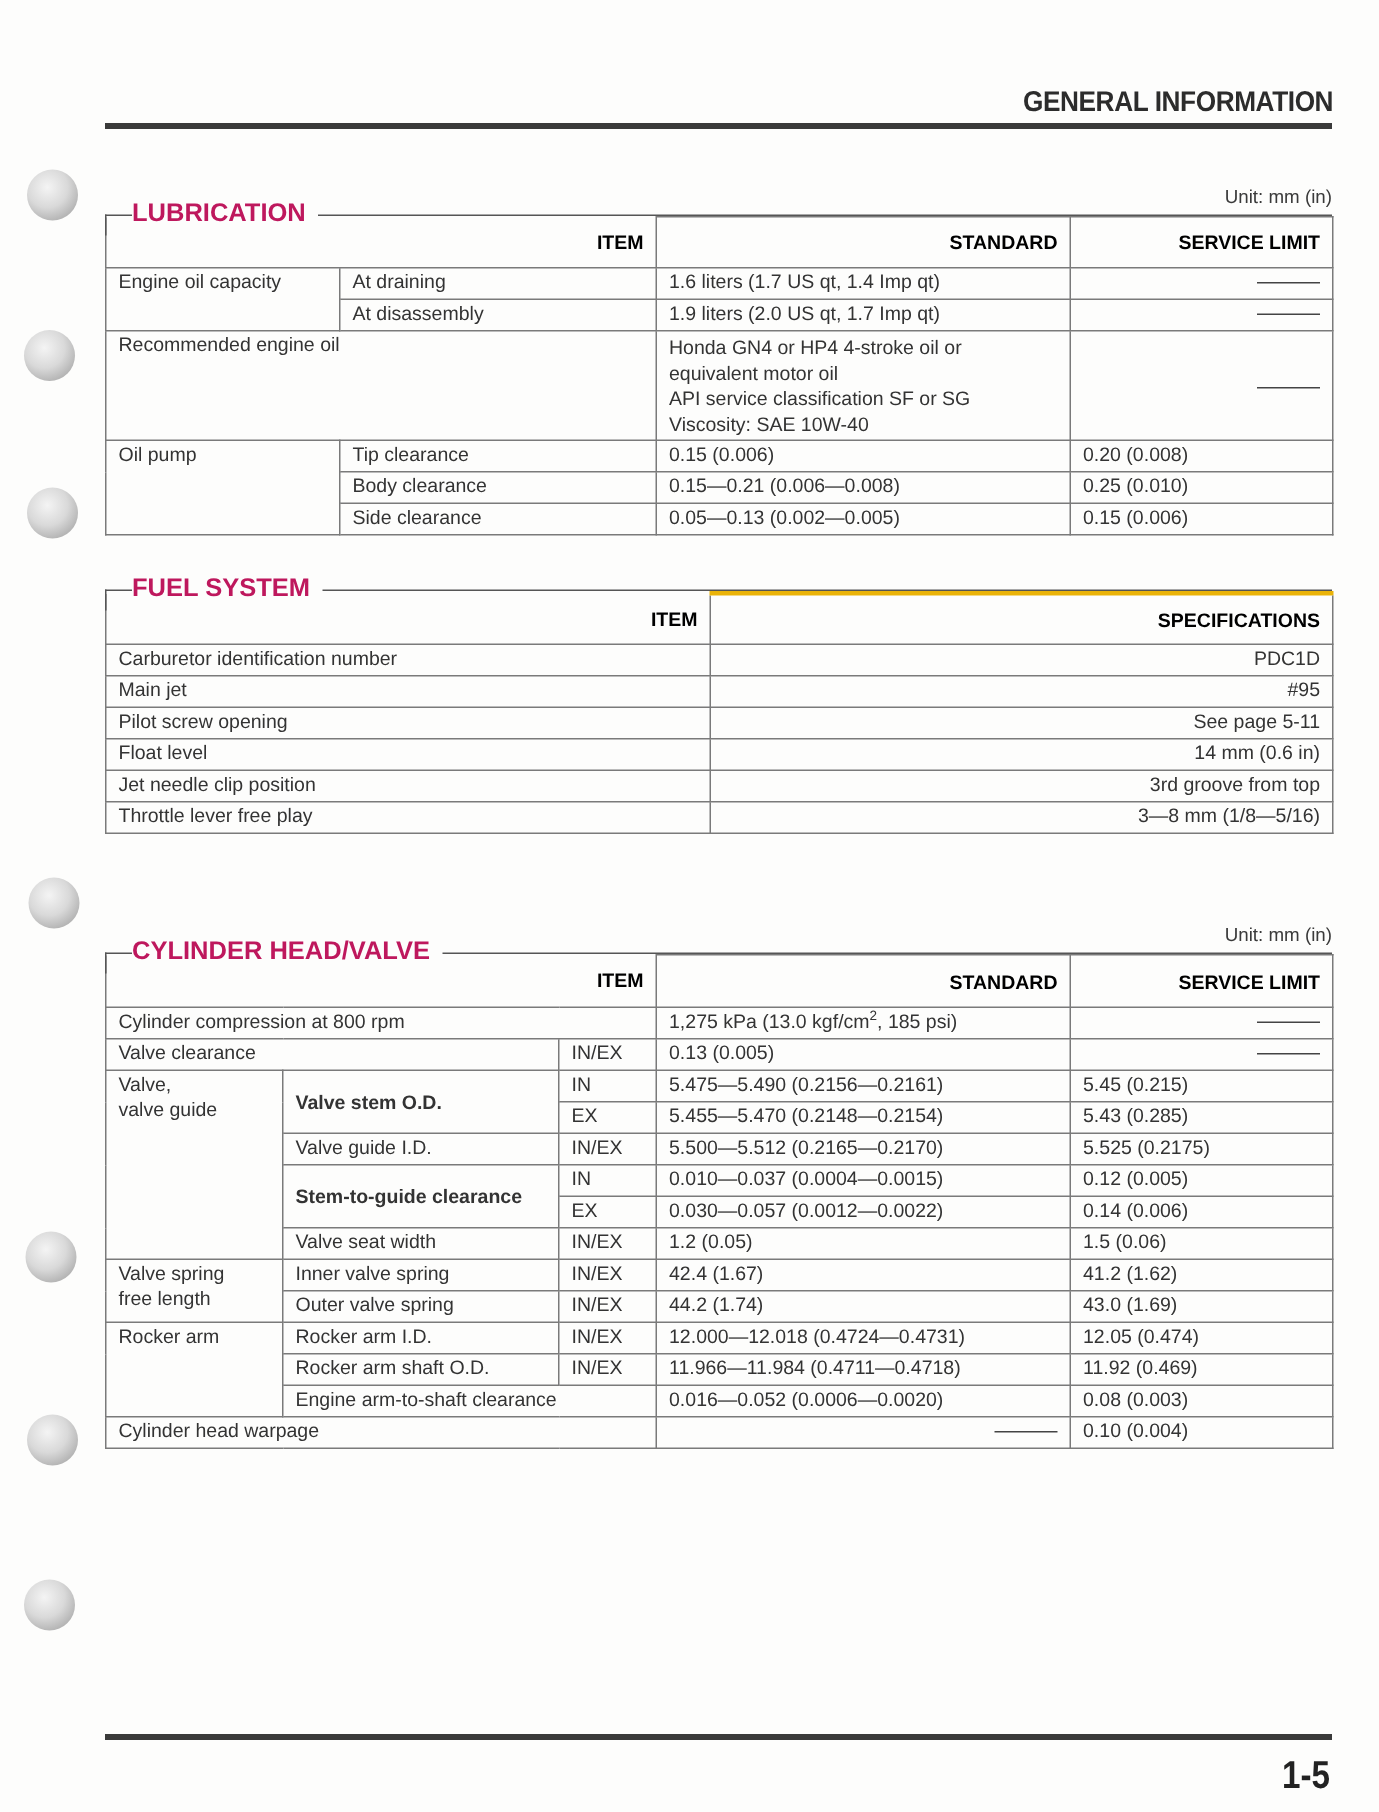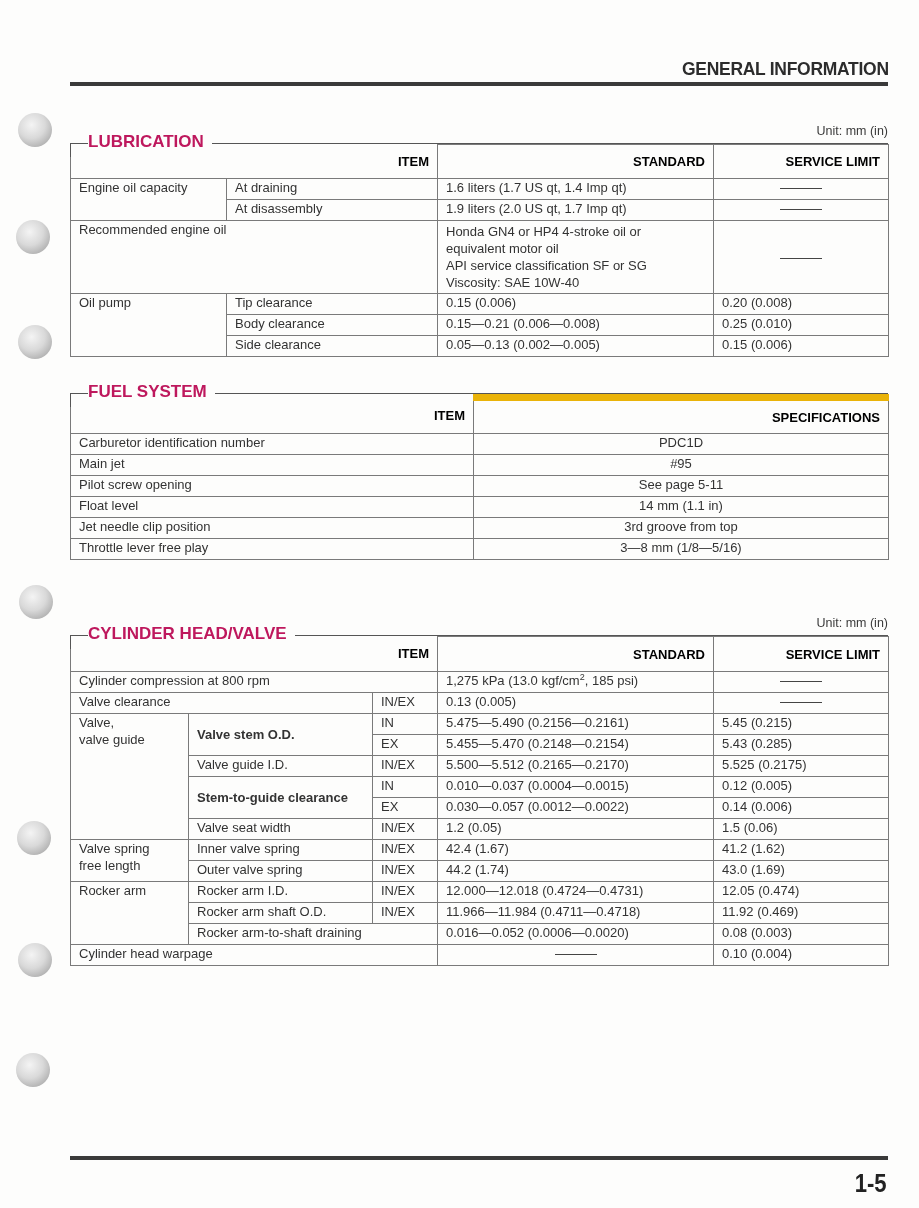--- a/index.html
+++ b/index.html
@@ -32,21 +32,21 @@
     position:absolute; left:18px; top:-2px; font-weight:bold; font-size:17px; color:#be185d;
     background:#fdfdfc; padding-right:8px;
   }
   .sec-head .line { position:absolute; left:10px; right:0; top:9px; height:1px; background:#555; }
   .unit { position:absolute; right:0; font-size:12.5px; color:#3a3a3a; }
   table { border-collapse:collapse; width:818px; font-size:13px; color:#333; table-layout:fixed; }
   td, th { border:1px solid #7a7a7a; padding:0 8px; height:20px; line-height:17px; vertical-align:top; }
   th { font-weight:bold; font-size:13px; text-align:right; vertical-align:middle; height:33px; color:#000000; }
   table.tbl { border-top:none; }
   table.tbl tr:first-child th { border-top:none; }
-  .c { text-align:center; }
+  .c { text-align:right; }
   .dash { display:inline-block; width:42px; height:1px; background:#444; vertical-align:middle; }
   .mid { vertical-align:middle;font-weight:bold; }
   sup { font-size:9px; line-height:0; }
 </style>
 </head>
 <body>
 
 <div class="hole" style="left:18px;top:113px;"></div>
 <div class="hole" style="left:16px;top:220px;"></div>
 <div class="hole" style="left:18px;top:325px;"></div>
@@ -128,37 +128,37 @@
     <div class="title" style="top:0px;">FUEL SYSTEM</div>
   </div>
   <table class="tbl" style="margin-top:-10px;">
     <colgroup>
         <col style="width:403px">
         <col style="width:415px">
       </colgroup>
     <tbody>
         <tr>
       <th style="height:32px;">ITEM</th>
-      <th style="border-top:7px solid #eab308;height:32px;">SPECIFICATIONS</th>
+      <th style="border-top:3px solid #eab308;height:32px;">SPECIFICATIONS</th>
     </tr>
     <tr>
           <td>Carburetor identification number</td>
           <td class="c">PDC1D</td>
         </tr>
     <tr>
           <td>Main jet</td>
           <td class="c">#95</td>
         </tr>
     <tr>
           <td>Pilot screw opening</td>
           <td class="c">See page 5-11</td>
         </tr>
     <tr>
           <td>Float level</td>
-          <td class="c">14 mm (1.1 in)</td>
+          <td class="c">14 mm (0.6 in)</td>
         </tr>
     <tr>
           <td>Jet needle clip position</td>
           <td class="c">3rd groove from top</td>
         </tr>
     <tr>
           <td>Throttle lever free play</td>
           <td class="c">3—8 mm (1/8—5/16)</td>
         </tr>
   </tbody>
@@ -259,21 +259,21 @@
       <td>12.000—12.018 (0.4724—0.4731)</td>
       <td>12.05 (0.474)</td>
     </tr>
     <tr>
       <td>Rocker arm shaft O.D.</td>
       <td>IN/EX</td>
       <td>11.966—11.984 (0.4711—0.4718)</td>
       <td>11.92 (0.469)</td>
     </tr>
     <tr>
-      <td colspan="2">Rocker arm-to-shaft draining</td>
+      <td colspan="2">Engine arm-to-shaft clearance</td>
       <td>0.016—0.052 (0.0006—0.0020)</td>
       <td>0.08 (0.003)</td>
     </tr>
     <tr>
       <td colspan="3">Cylinder head warpage</td>
       <td class="c"><span class="dash"></span></td>
       <td>0.10 (0.004)</td>
     </tr>
   </tbody>
     </table>

